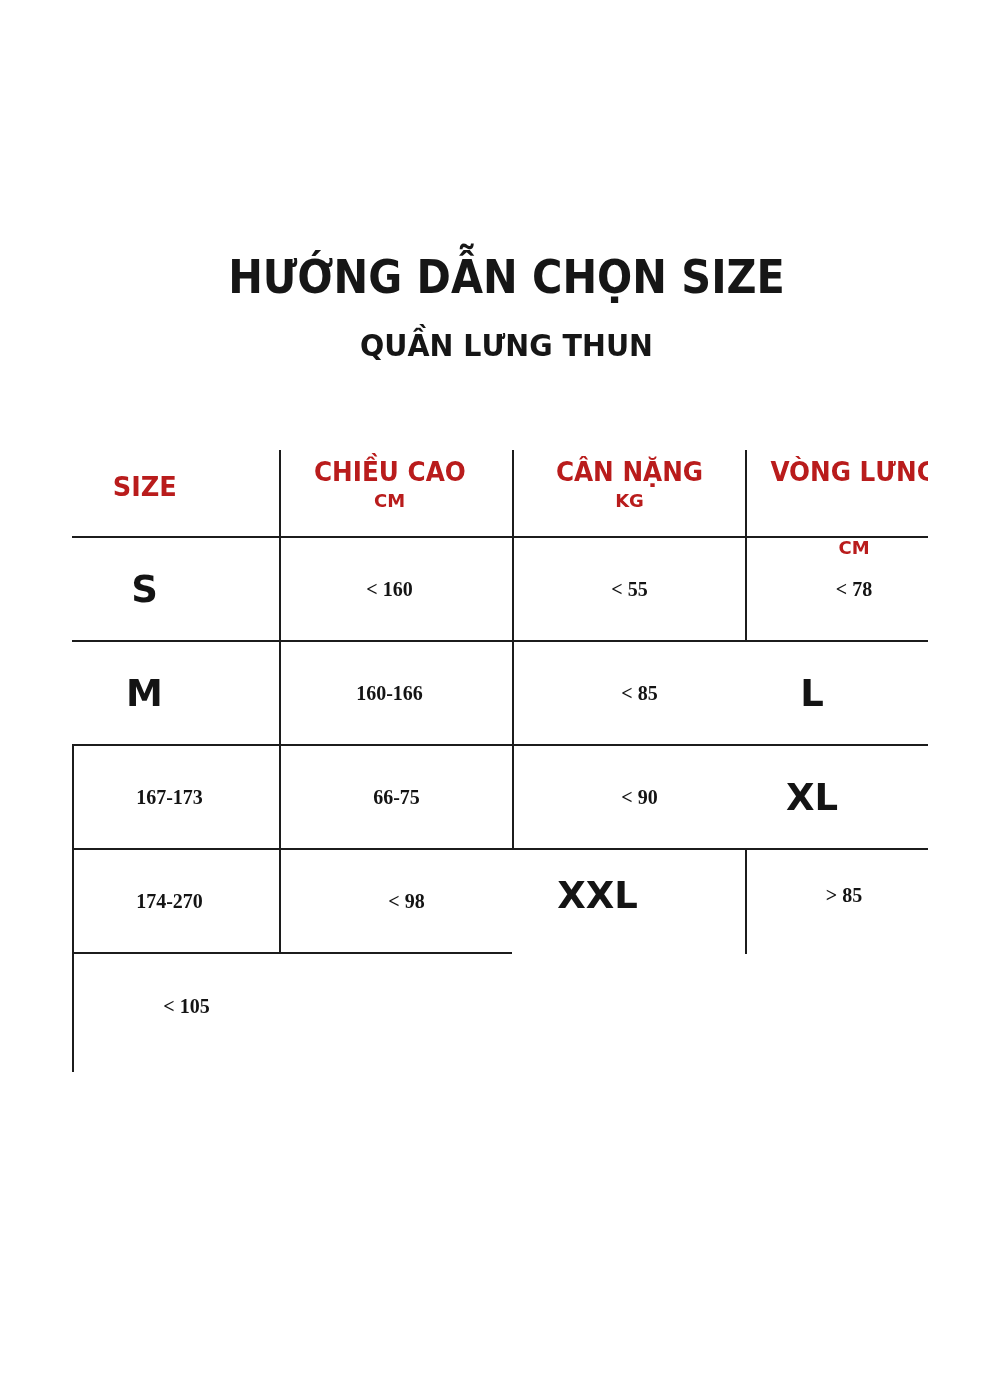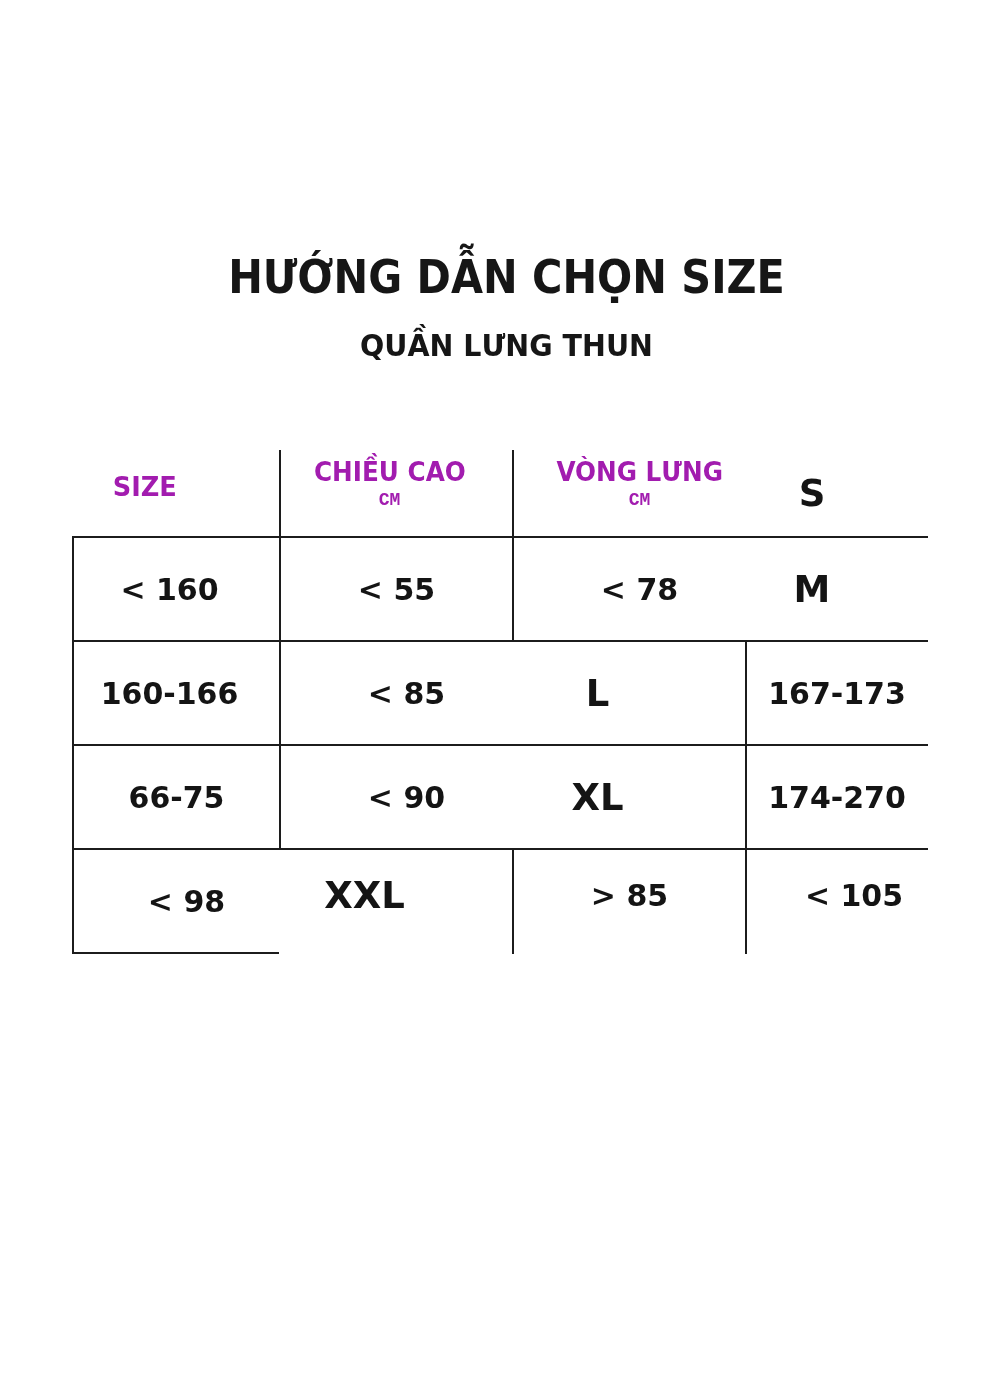--- a/index.html
+++ b/index.html
@@ -54,67 +54,70 @@
     justify-content: center;
     color: #141414;
     font-weight: bold;
     overflow: visible;
     white-space: nowrap;
   }
   .bl { border-left: 2px solid #1c1c1c; }
   .bb { border-bottom: 2px solid #1c1c1c; }
   .c0 { padding-right: 62px; }
   .c1 { padding-right: 14px; }
-  .c3 { padding-left: 20px; }
+  .c3 { padding-left: 20px; gap: 47px; }
   .head {
     flex-direction: column;
     justify-content: flex-start;
     padding-top: 6px;
-    color: #a21caf;
+    color: #b91c1c;
   }
   .head .label {
     font-size: 26px;
     font-weight: bold;
     line-height: 1.25;
     white-space: nowrap;
     transform: scaleX(0.95);
     transform-origin: 50% 50%;
   }
   .head .unit {
     font-size: 18px;
     font-weight: bold;
     line-height: 1.3;
-    font-family: Liberation Mono, monospace;
   }
   .head-size {
     justify-content: center;
     padding-top: 0;
     padding-bottom: 12px;
   }
   .head-size .label { font-size: 27px; }
   .size-label { font-size: 37px; }
-  .value { font-size: 30px; }
+  .value { font-size: 20px; font-family: Liberation Serif, serif; }
   .last { padding-bottom: 14px; }
 </style>
 </head>
 <body>
 
 <div class="page">
 
   <div class="title">HƯỚNG DẪN CHỌN SIZE</div>
   <div class="subtitle">QUẦN LƯNG THUN</div>
 
   <div class="size-table">
 
     <div class="cell head head-size c0 bb">
       <span class="label">SIZE</span>
     </div>
     <div class="cell head c1 bl bb">
       <span class="label">CHIỀU CAO</span>
       <span class="unit">CM</span>
+    </div>
+    <div class="cell head c2 bl bb">
+      <span class="label">CÂN NẶNG</span>
+      <span class="unit">KG</span>
     </div>
     <div class="cell head c3 bl bb">
       <span class="label">VÒNG LƯNG</span>
       <span class="unit">CM</span>
     </div>
 
     <div class="cell size-label c0 bb">S</div>
     <div class="cell value c1 bl bb">&lt; 160</div>
     <div class="cell value c2 bl bb">&lt; 55</div>
     <div class="cell value c3 bl bb">&lt; 78</div>

